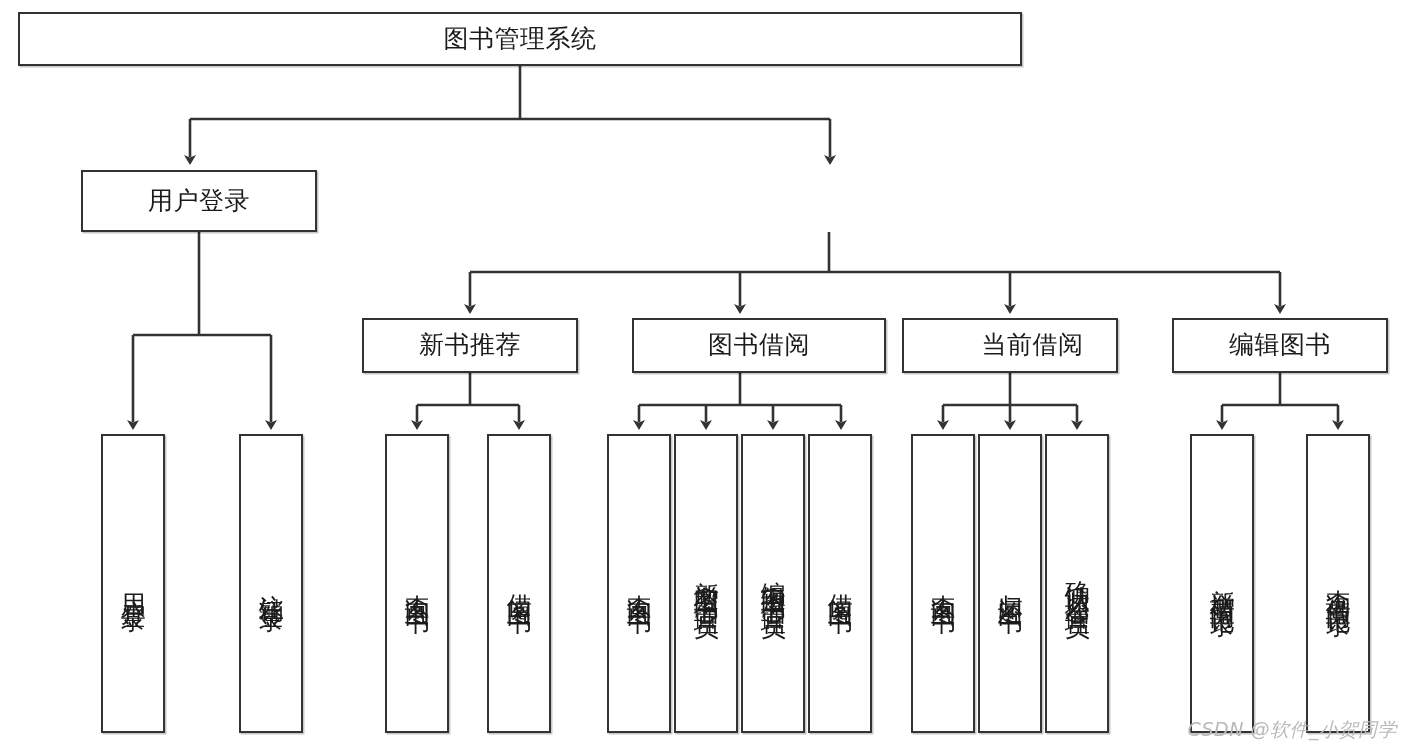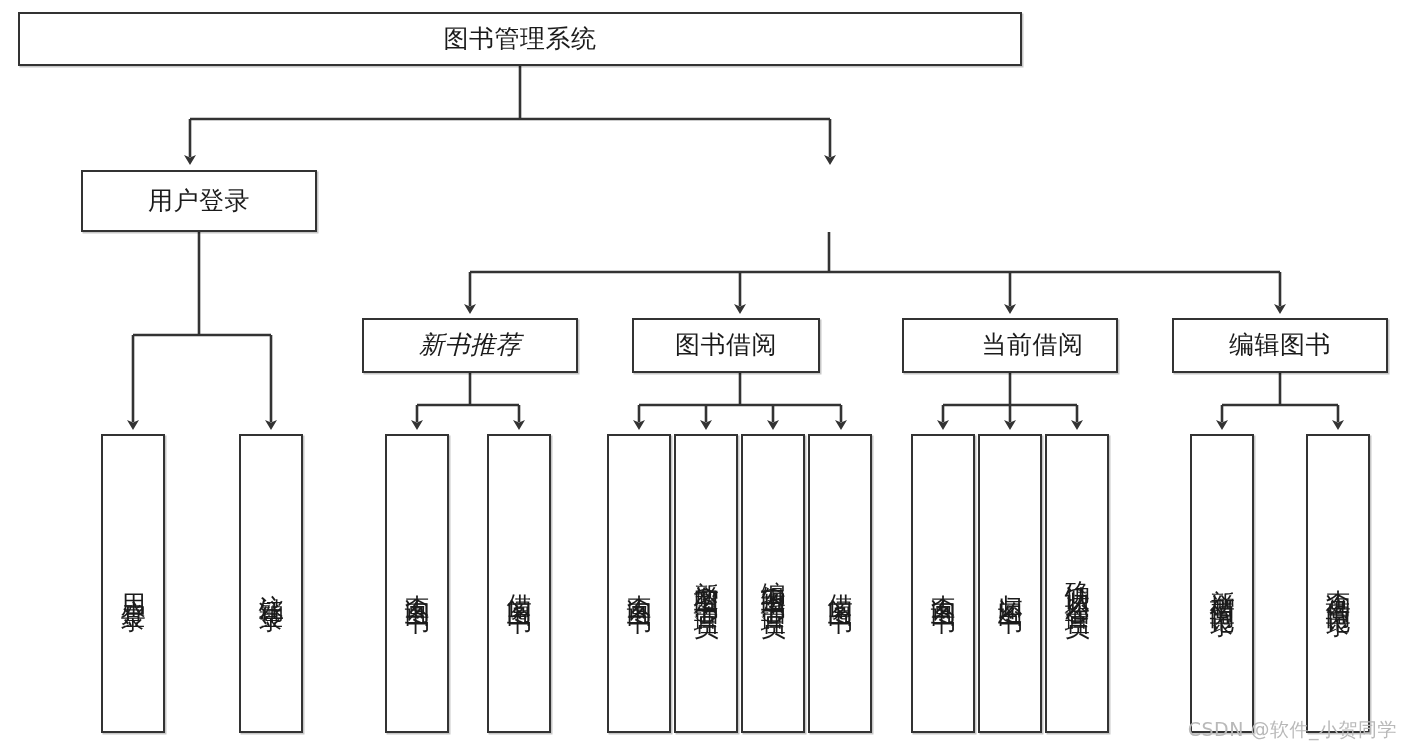--- a/index.html
+++ b/index.html
@@ -57,20 +57,21 @@
     line-height: 1.1;
   }
   #watermark {
     position: absolute;
     right: 8px;
     bottom: 4px;
     font-size: 19px;
     color: #b9b9b9;
     letter-spacing: 0.5px;
     white-space: nowrap;
+    font-style: italic;
   }
 </style>
 </head>
 <body>
 
 <div id="canvas">
 
   <svg class="edges" viewBox="0 0 1405 747">
     <defs>
       <marker id="arrow" markerWidth="10" markerHeight="12" refX="2" refY="6" orient="auto" markerUnits="userSpaceOnUse">
@@ -122,24 +123,24 @@
   </svg>
 
   <div class="node horiz" style="left:18px; top:12px; width:1004px; height:54px;">
     <span class="lbl">图书管理系统</span>
   </div>
 
   <div class="node horiz" style="left:81px; top:170px; width:236px; height:62px;">
     <span class="lbl">用户登录</span>
   </div>
 
-  <div class="node horiz" style="left:362px; top:318px; width:216px; height:55px;font-style:italic;">
+  <div class="node horiz" style="left:362px; top:318px; width:216px; height:55px;">
     <span class="lbl">新书推荐</span>
   </div>
-  <div class="node horiz" style="left:632px; top:318px; width:188px; height:55px;">
+  <div class="node horiz" style="left:632px; top:318px; width:254px; height:55px;">
     <span class="lbl">图书借阅</span>
   </div>
   <div class="node horiz" style="left:902px; top:318px; width:216px; height:55px;padding-left:45px;">
     <span class="lbl">当前借阅</span>
   </div>
   <div class="node horiz" style="left:1172px; top:318px; width:216px; height:55px;">
     <span class="lbl">编辑图书</span>
   </div>
 
   <div class="node vert" style="left:101px; top:434px; width:64px; height:299px;">

